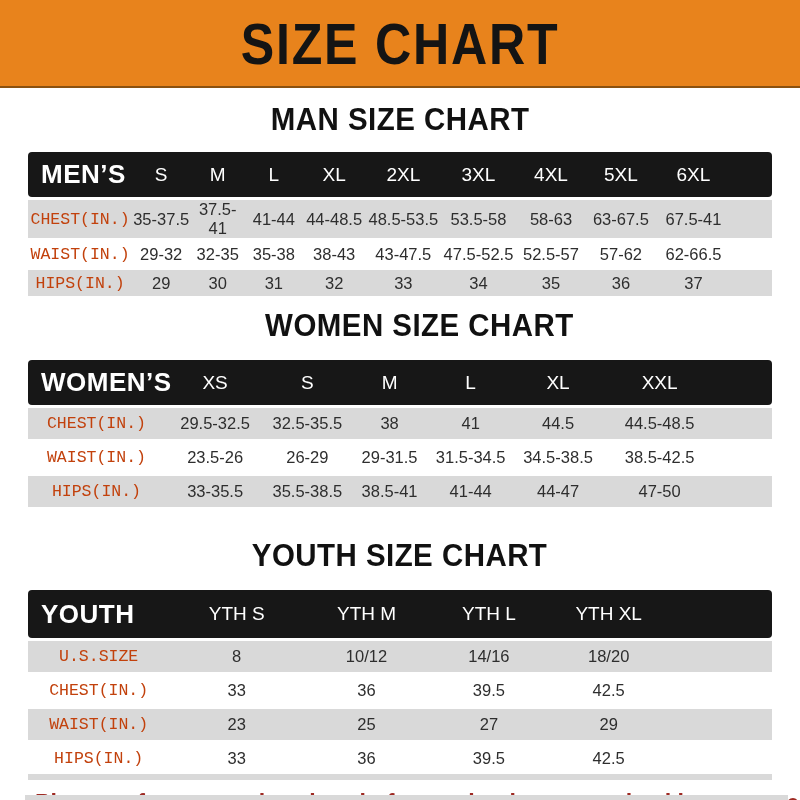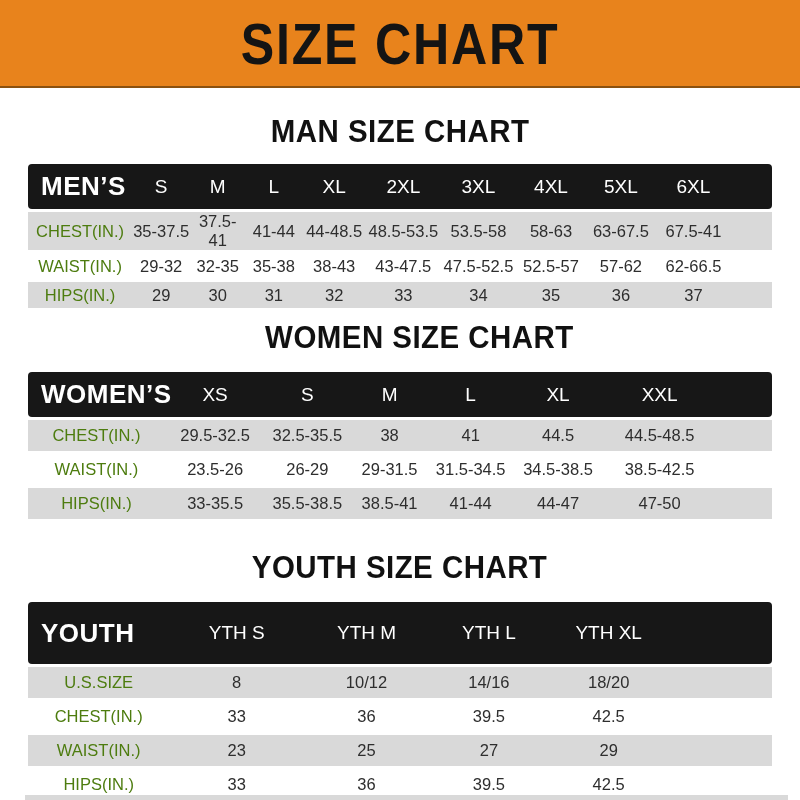--- a/index.html
+++ b/index.html
@@ -27,21 +27,21 @@
     padding-top:2px;
   }
   
   .section-title{
     text-align:center;margin:0;
   }
   .section-title span{
     display:inline-block;font-size:31px;font-weight:800;color:#111;
     transform:scaleX(.95);letter-spacing:.5px;line-height:34px;white-space:nowrap;
   }
-  .st-men{margin-top:27px;}
+  .st-men{margin-top:15px;}
   .st-women{margin-top:13px;padding-left:39px;}
   .st-youth{margin-top:32px;text-align:center;}
   
   table.size-table{
     width:744px;margin:15px auto 0 auto;border-collapse:separate;border-spacing:0;
     table-layout:fixed;
   }
   .size-table thead tr{background:var(--bar-bg);color:#fff;}
   .size-table thead th{
     font-weight:400;font-size:19px;text-align:center;vertical-align:middle;
@@ -54,25 +54,25 @@
     letter-spacing:.5px;white-space:nowrap;
   }
   .size-table tbody tr:nth-child(odd){background:var(--stripe);}
   .size-table tbody tr:nth-child(even){background:#ffffff;}
   .size-table tbody th,.size-table tbody td{
     border-top:3px solid #ffffff;
     text-align:center;vertical-align:middle;
     font-size:16.5px;font-weight:400;color:#2e2e2e;
     height:29px;padding:0;
   }
-  .size-table tbody th.rl{color:#4d7c0f;}
+  .size-table tbody th.rl{color:#c2410c;font-family:Liberation Mono, monospace;}
   table.t-women{margin-top:17px;}
   table.t-youth{margin-top:17px;border-bottom:6px solid #d9d9d9;}
   .t-women thead th{height:40px;}
-  .t-youth thead th{height:62px;}
+  .t-youth thead th{height:48px;}
   .t-women tbody th,.t-women tbody td,
   .t-youth tbody th,.t-youth tbody td{height:34px;}
   
   .footer{
     margin:9px 30px 0 35px;color:var(--footer-red);
     font-size:23.5px;font-weight:700;line-height:28px;
   }
   .footer .fline{transform:scaleX(.99);transform-origin:left;white-space:nowrap;}
   .bottom-strip{
     position:absolute;left:25px;right:12px;bottom:0;height:5px;background:#d9d9d9;

